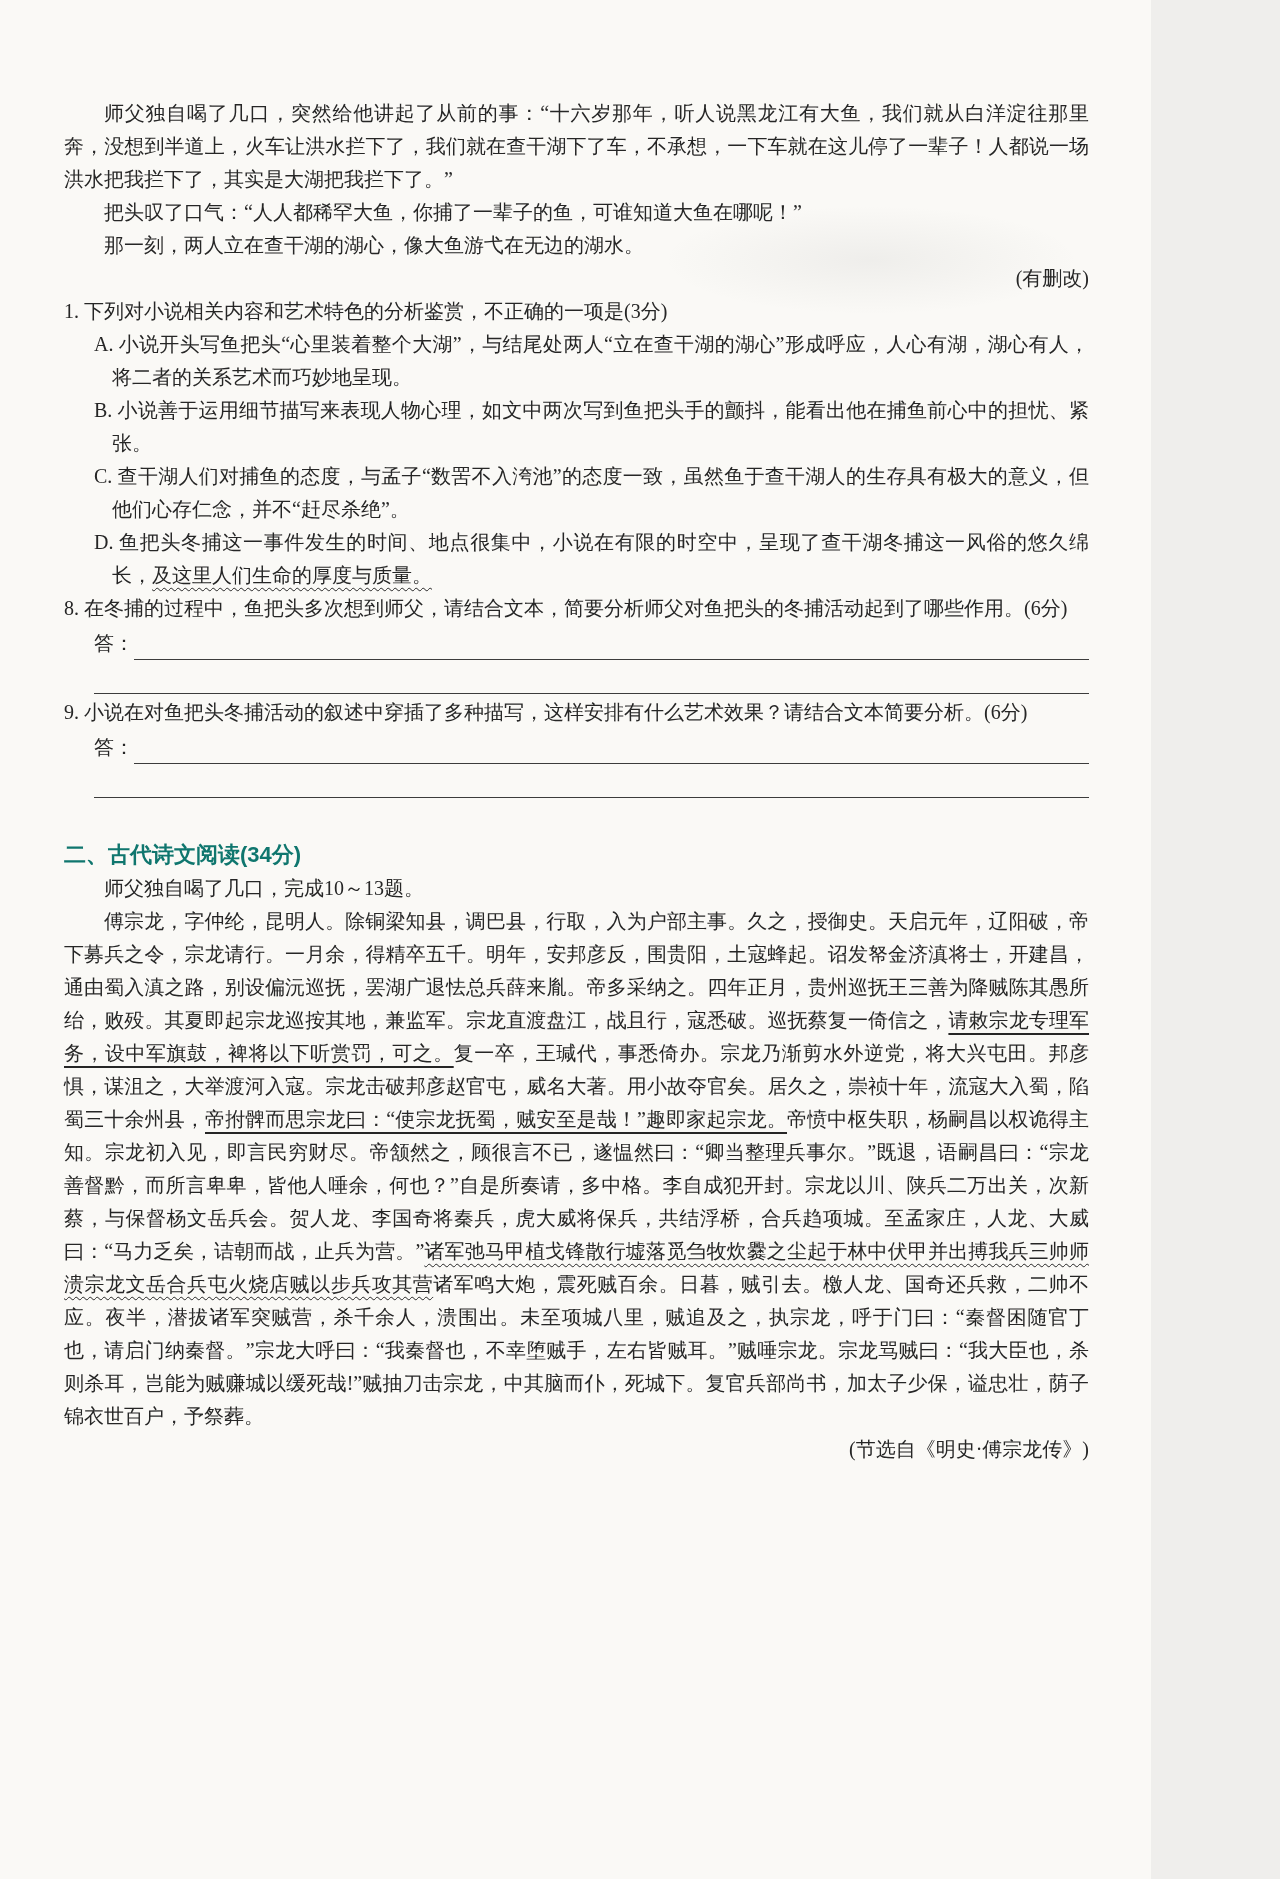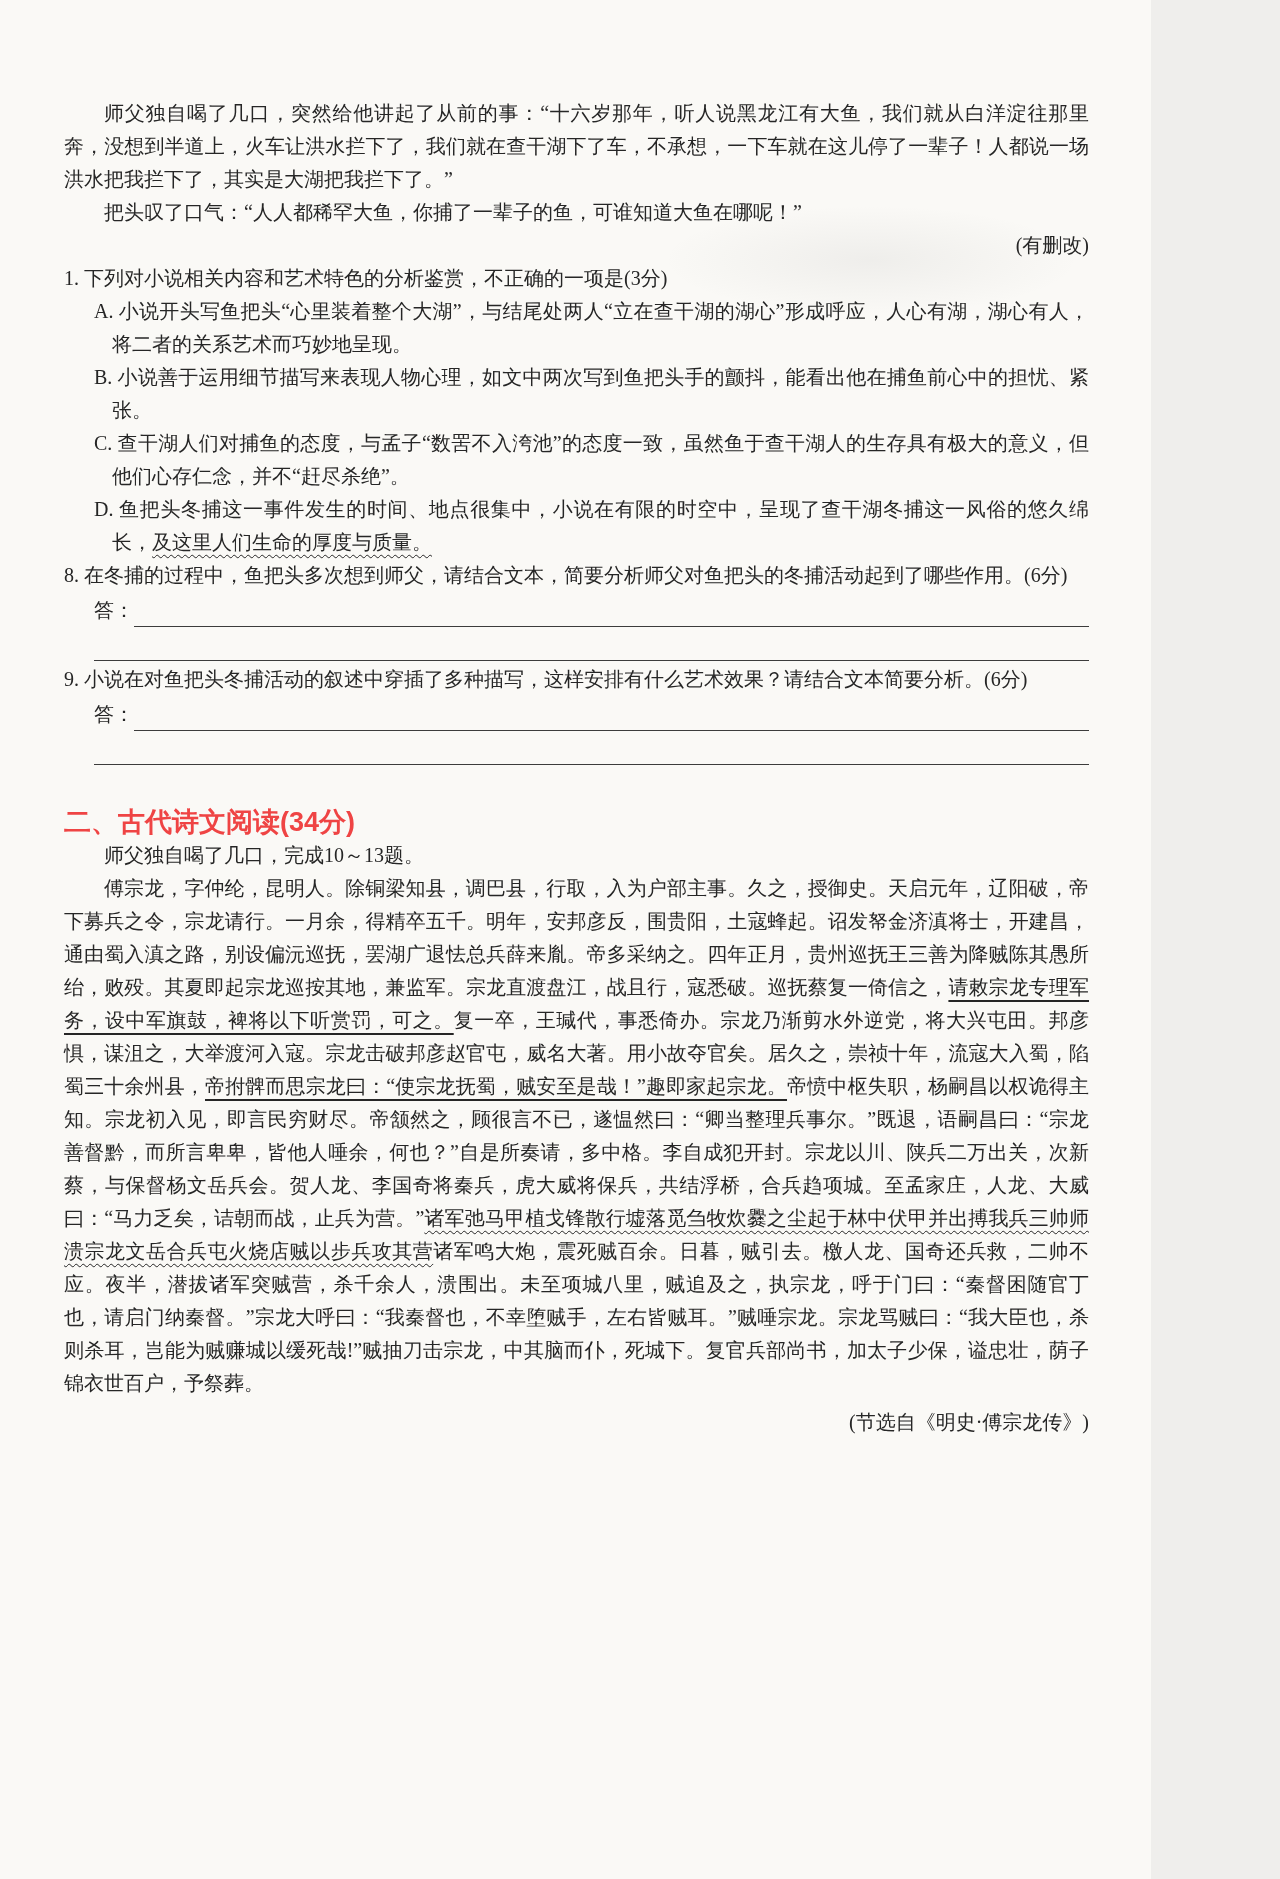--- a/index.html
+++ b/index.html
@@ -31,49 +31,50 @@
   .q-stem { padding-left:30px; text-indent:-30px; }
   .option { margin-left:30px; padding-left:18px; text-indent:-18px; }
   .answer-row { display:flex; align-items:flex-end; padding-left:30px; height:35px; }
   .answer-label { white-space:nowrap; }
   .answer-line { flex:1; border-bottom:1.5px solid #3c3c3c; height:30px; }
   .answer-line-full { margin-left:30px; border-bottom:1.5px solid #3c3c3c; height:34px; margin-bottom:2px; }
   .sec-heading {
     margin-top:40px;
     font-family:"Liberation Sans","DejaVu Sans",sans-serif;
     font-weight:700;
-    font-size:27px;
+    font-size:22px;
     line-height:34px;
-    color:#ef4444;
+    color:#0f766e;
   }
   .passage { margin-top:0; }
   .u-line {
     text-decoration:underline;
     text-decoration-thickness:1.5px;
     text-underline-offset:6px;
     margin-top:16px;
   }
   .u-wavy {
     text-decoration:underline wavy;
     text-decoration-thickness:1px;
     text-underline-offset:5px;
   }
-  .attr-gap { margin-top:6px; }
+  .attr-gap { }
 </style>
 </head>
 <body>
 
 <div class="page">
   <div class="scan-smudge"></div>
 
   <div class="content">
 
     <section>
       <p class="para">师父独自喝了几口，突然给他讲起了从前的事：“十六岁那年，听人说黑龙江有大鱼，我们就从白洋淀往那里奔，没想到半道上，火车让洪水拦下了，我们就在查干湖下了车，不承想，一下车就在这儿停了一辈子！人都说一场洪水把我拦下了，其实是大湖把我拦下了。”</p>
       <p class="para">把头叹了口气：“人人都稀罕大鱼，你捕了一辈子的鱼，可谁知道大鱼在哪呢！”</p>
+      <p class="para">那一刻，两人立在查干湖的湖心，像大鱼游弋在无边的湖水。</p>
       <p class="right">(有删改)</p>
     </section>
 
     <section>
       <p class="q-stem">1. 下列对小说相关内容和艺术特色的分析鉴赏，不正确的一项是(3分)</p>
       <p class="option"><span>A. 小说开头写鱼把头“心里装着整个大湖”，与结尾处两人“立在查干湖的湖心”形成呼应，人心有湖，湖心有人，将二者的关系艺术而巧妙地呈现。</span></p>
       <p class="option"><span>B. 小说善于运用细节描写来表现人物心理，如文中两次写到鱼把头手的颤抖，能看出他在捕鱼前心中的担忧、紧张。</span></p>
       <p class="option"><span>C. 查干湖人们对捕鱼的态度，与孟子“数罟不入洿池”的态度一致，虽然鱼于查干湖人的生存具有极大的意义，但他们心存仁念，并不“赶尽杀绝”。</span></p>
       <p class="option"><span>D. 鱼把头冬捕这一事件发生的时间、地点很集中，小说在有限的时空中，呈现了查干湖冬捕这一风俗的悠久绵长，</span><span class="u-wavy">及这里人们生命的厚度与质量。</span></p>
     </section>

